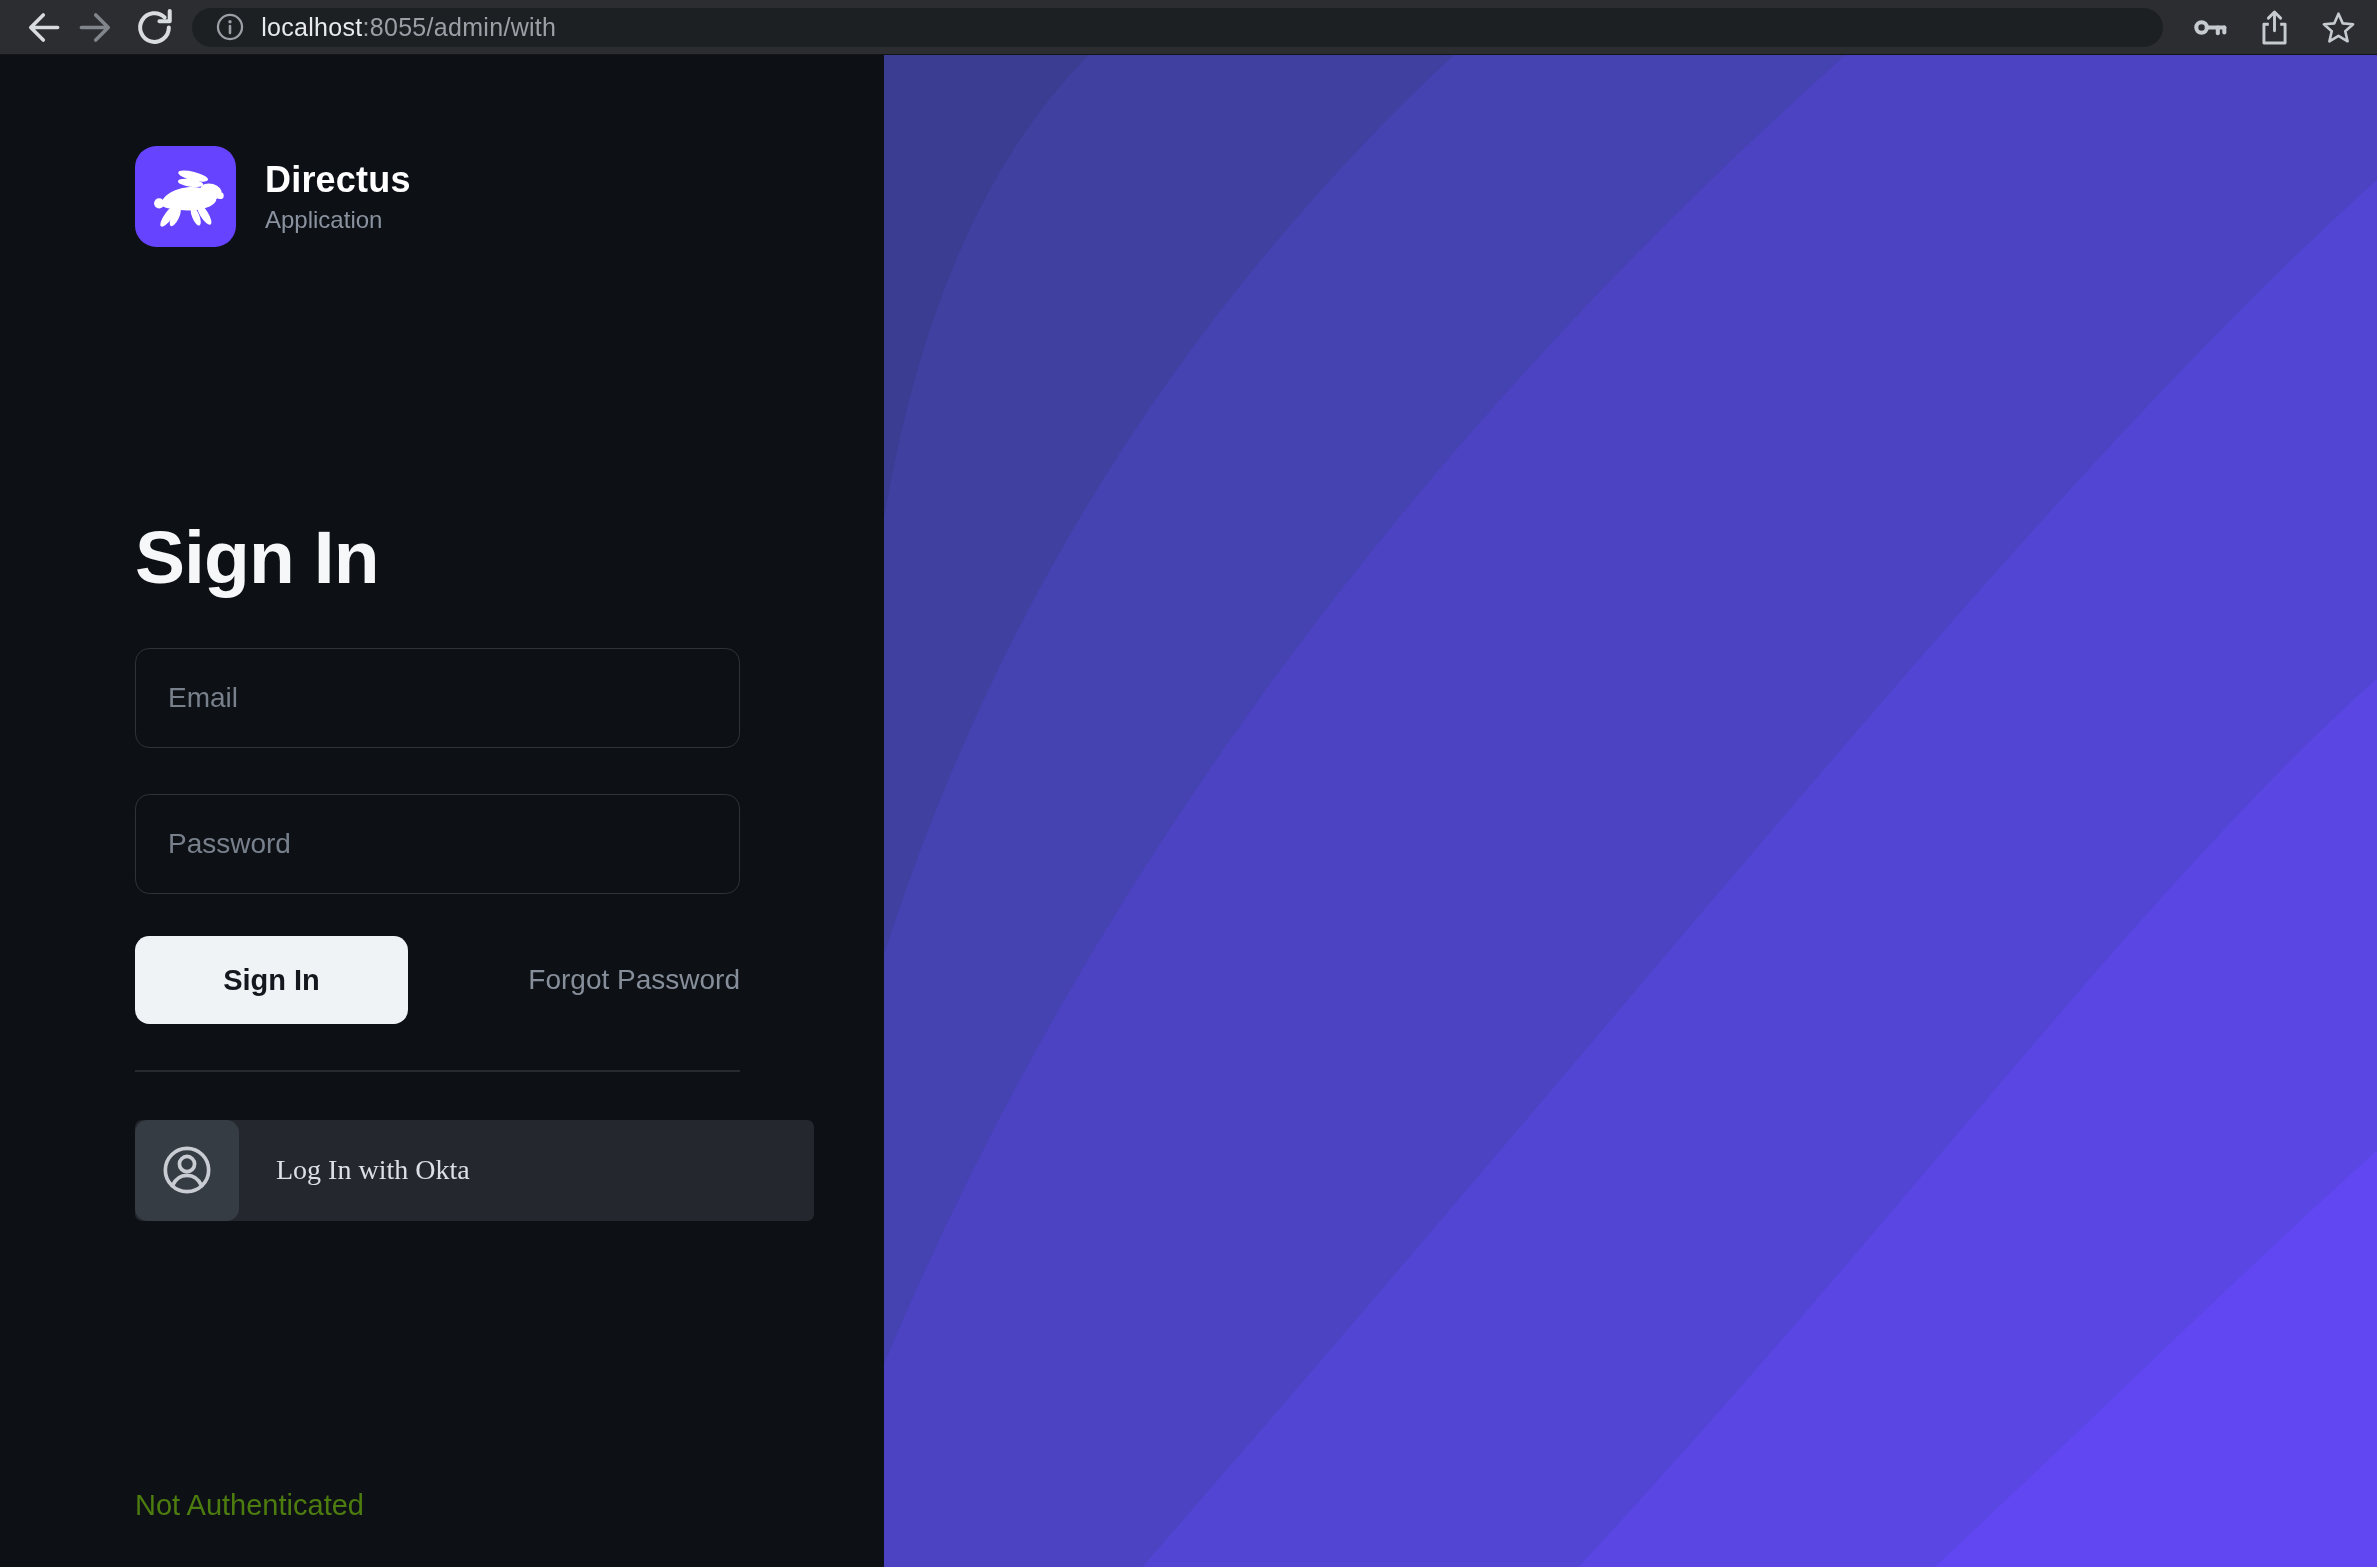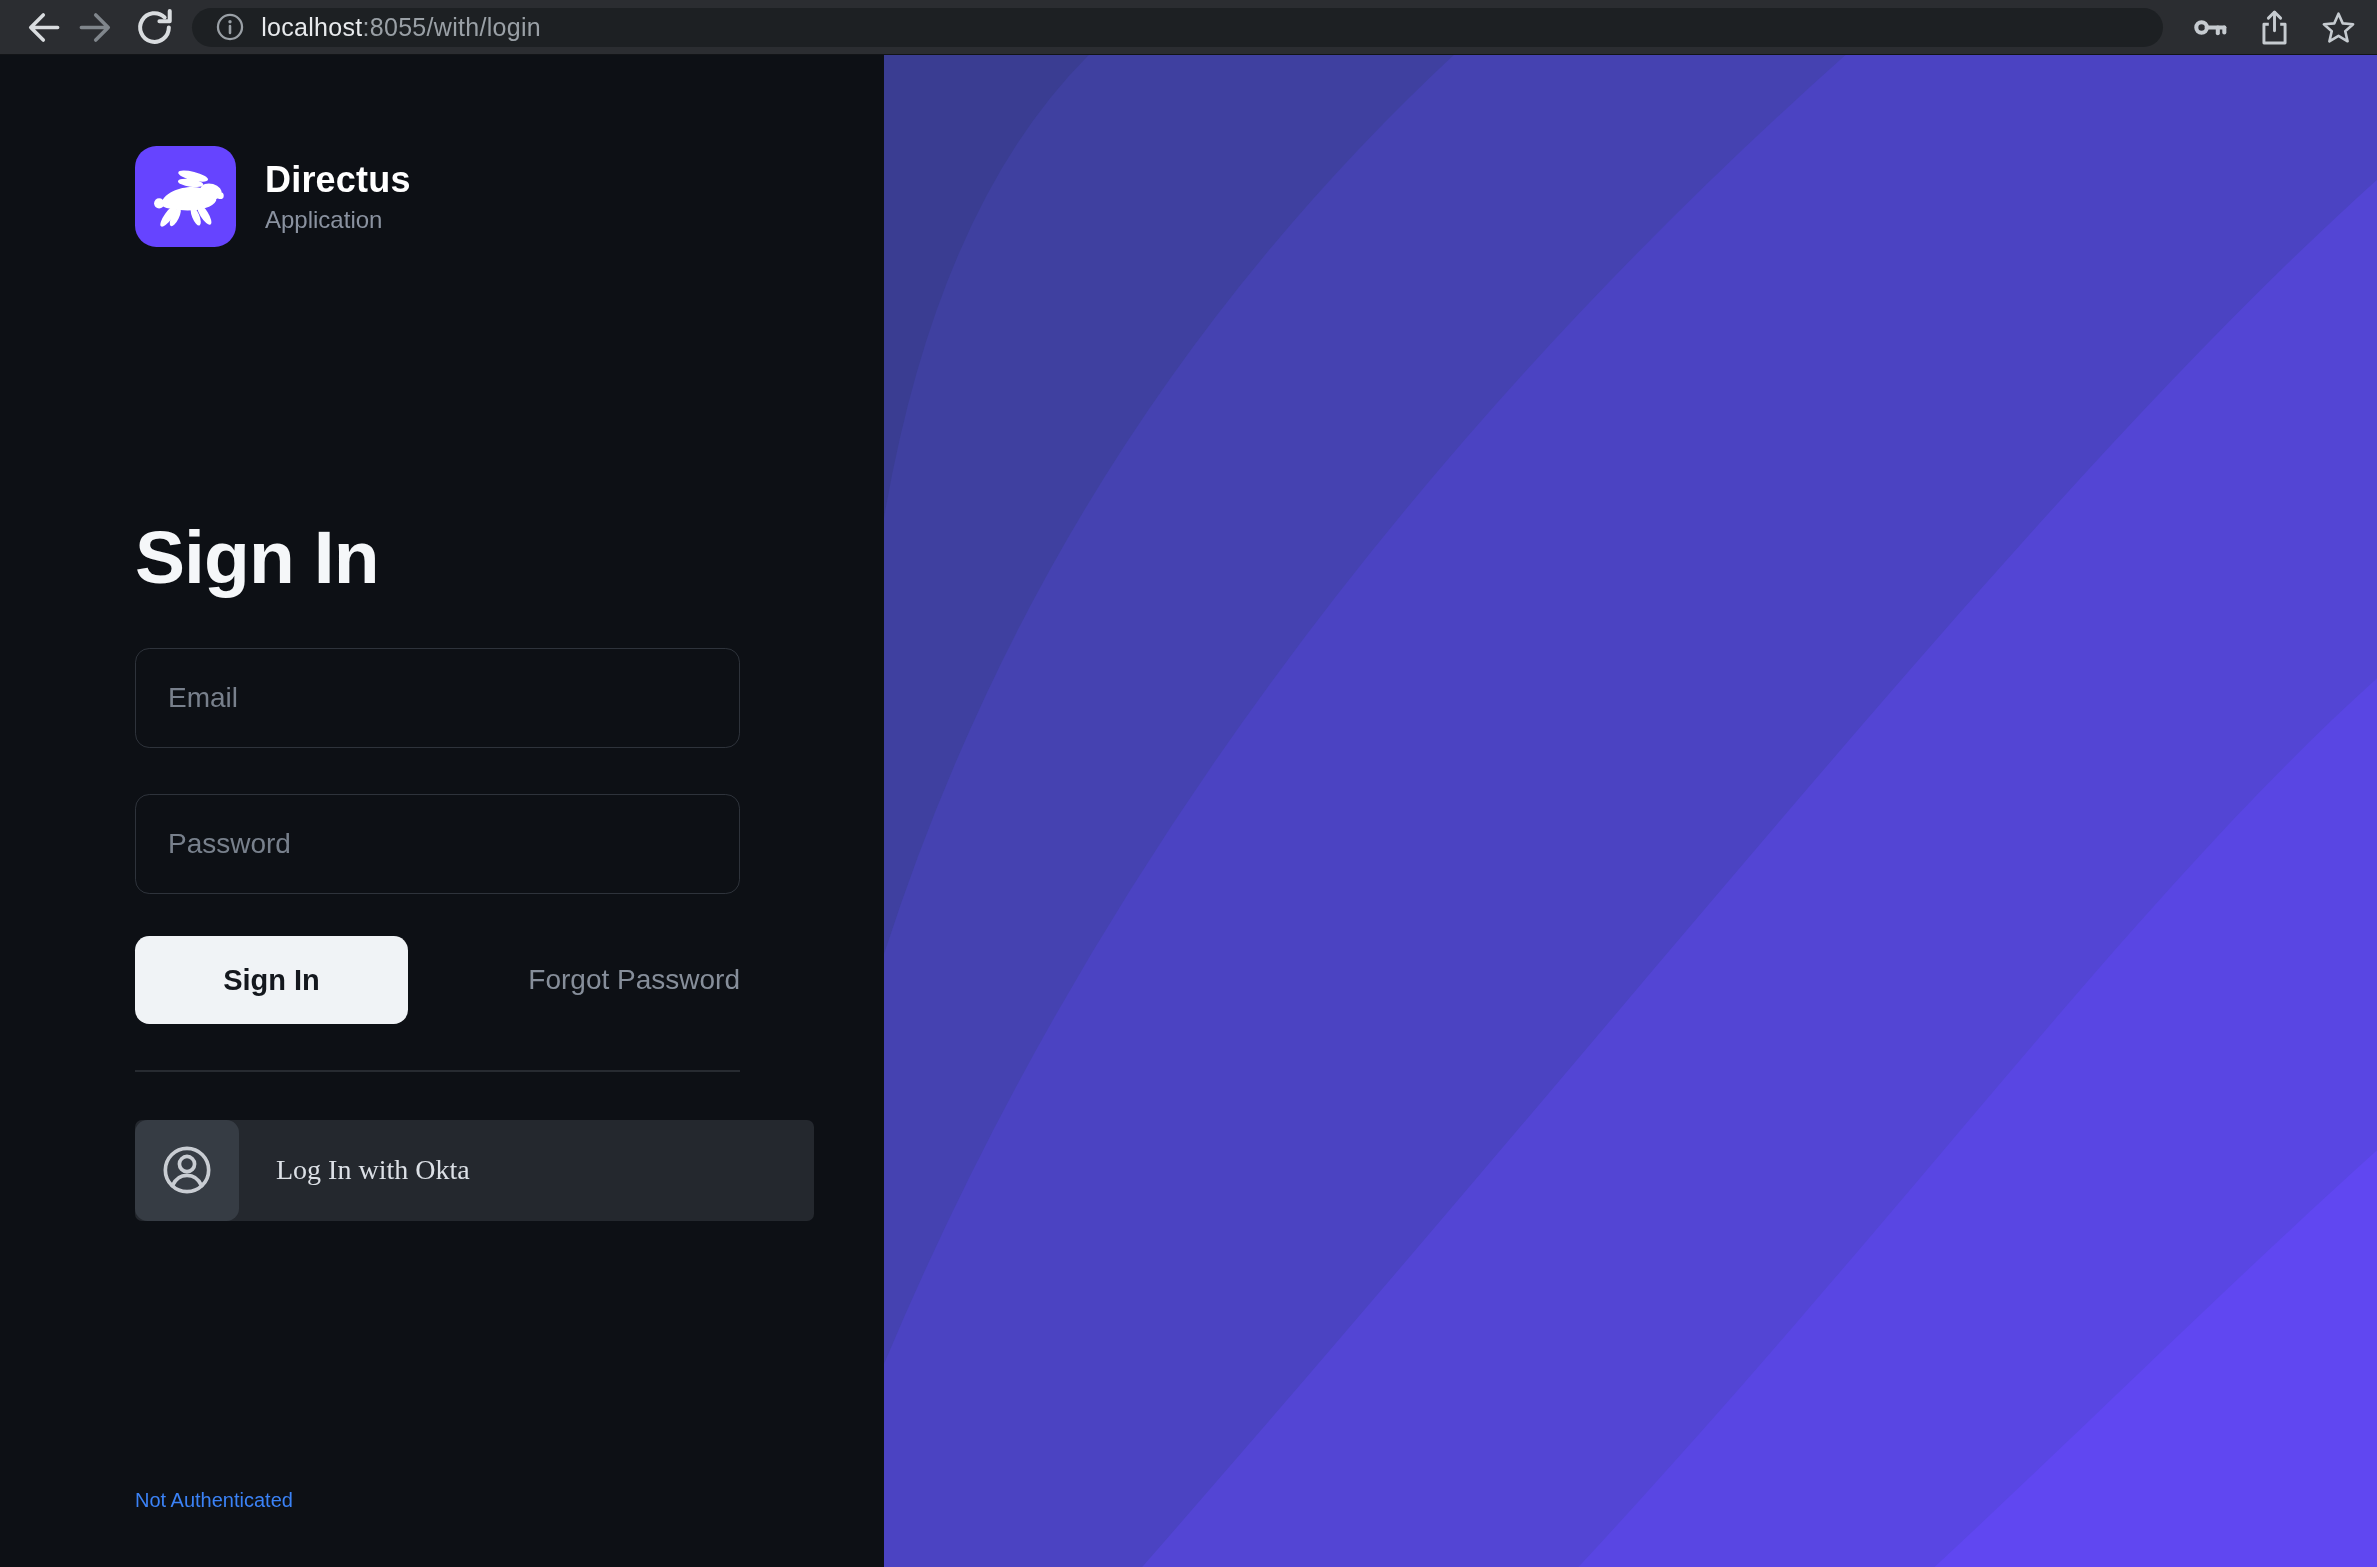--- a/index.html
+++ b/index.html
@@ -80,21 +80,21 @@
     font-family:Liberation Serif, serif;
   }
   .okta-icon-box {
     width:104px; height:101px; background:#363c44; flex:0 0 auto;
     display:flex; align-items:center; justify-content:center;
     border-radius:12.5px;
   }
   .okta-label { font-size:28px; color:#dce0e6; margin-left:37px; }
 
   .status-text {
-    position:absolute; left:135px; top:1434px; font-size:20px; color:#3b82f6;
+    position:absolute; left:135px; top:1434px; font-size:29px; color:#4d7c0f;
   }
 </style>
 </head>
 <body>
 
 <div class="toolbar">
   <div class="nav-btn">
     <svg width="43" height="43" viewBox="0 0 48 48" fill="none">
       <path d="M26 10 L12 24 L26 38 M12 24 H42" stroke="#d9dcdf" stroke-width="4" stroke-linecap="round" stroke-linejoin="round"></path>
     </svg>
@@ -110,21 +110,21 @@
       <path d="M41 5.5 V17 H29.5" stroke="#d9dcdf" stroke-width="4.5" stroke-linecap="round" stroke-linejoin="round"></path>
     </svg>
   </div>
 
   <div class="url-pill">
     <svg width="34" height="34" viewBox="0 0 48 48" fill="none">
       <circle cx="24" cy="24" r="17" stroke="#9aa0a6" stroke-width="3.2"></circle>
       <circle cx="24" cy="16.5" r="2.4" fill="#9aa0a6"></circle>
       <path d="M24 22.5 V32.5" stroke="#9aa0a6" stroke-width="3.6" stroke-linecap="round"></path>
     </svg>
-    <span class="url-text"><span class="url-host">localhost</span><span class="url-rest">:8055/with/login</span></span>
+    <span class="url-text"><span class="url-host">localhost</span><span class="url-rest">:8055/admin/with</span></span>
   </div>
 
   <div class="toolbar-right">
     <div class="tb-icon">
       <svg width="39" height="39" viewBox="0 0 48 48" fill="none">
         <circle cx="13" cy="24" r="6.5" stroke="#c6cbd0" stroke-width="5"></circle>
         <path d="M19.5 24 H41" stroke="#c6cbd0" stroke-width="5" stroke-linecap="round"></path>
         <path d="M33 24 V31" stroke="#c6cbd0" stroke-width="5" stroke-linecap="round"></path>
         <path d="M41 24 V30" stroke="#c6cbd0" stroke-width="5" stroke-linecap="round"></path>
       </svg>

